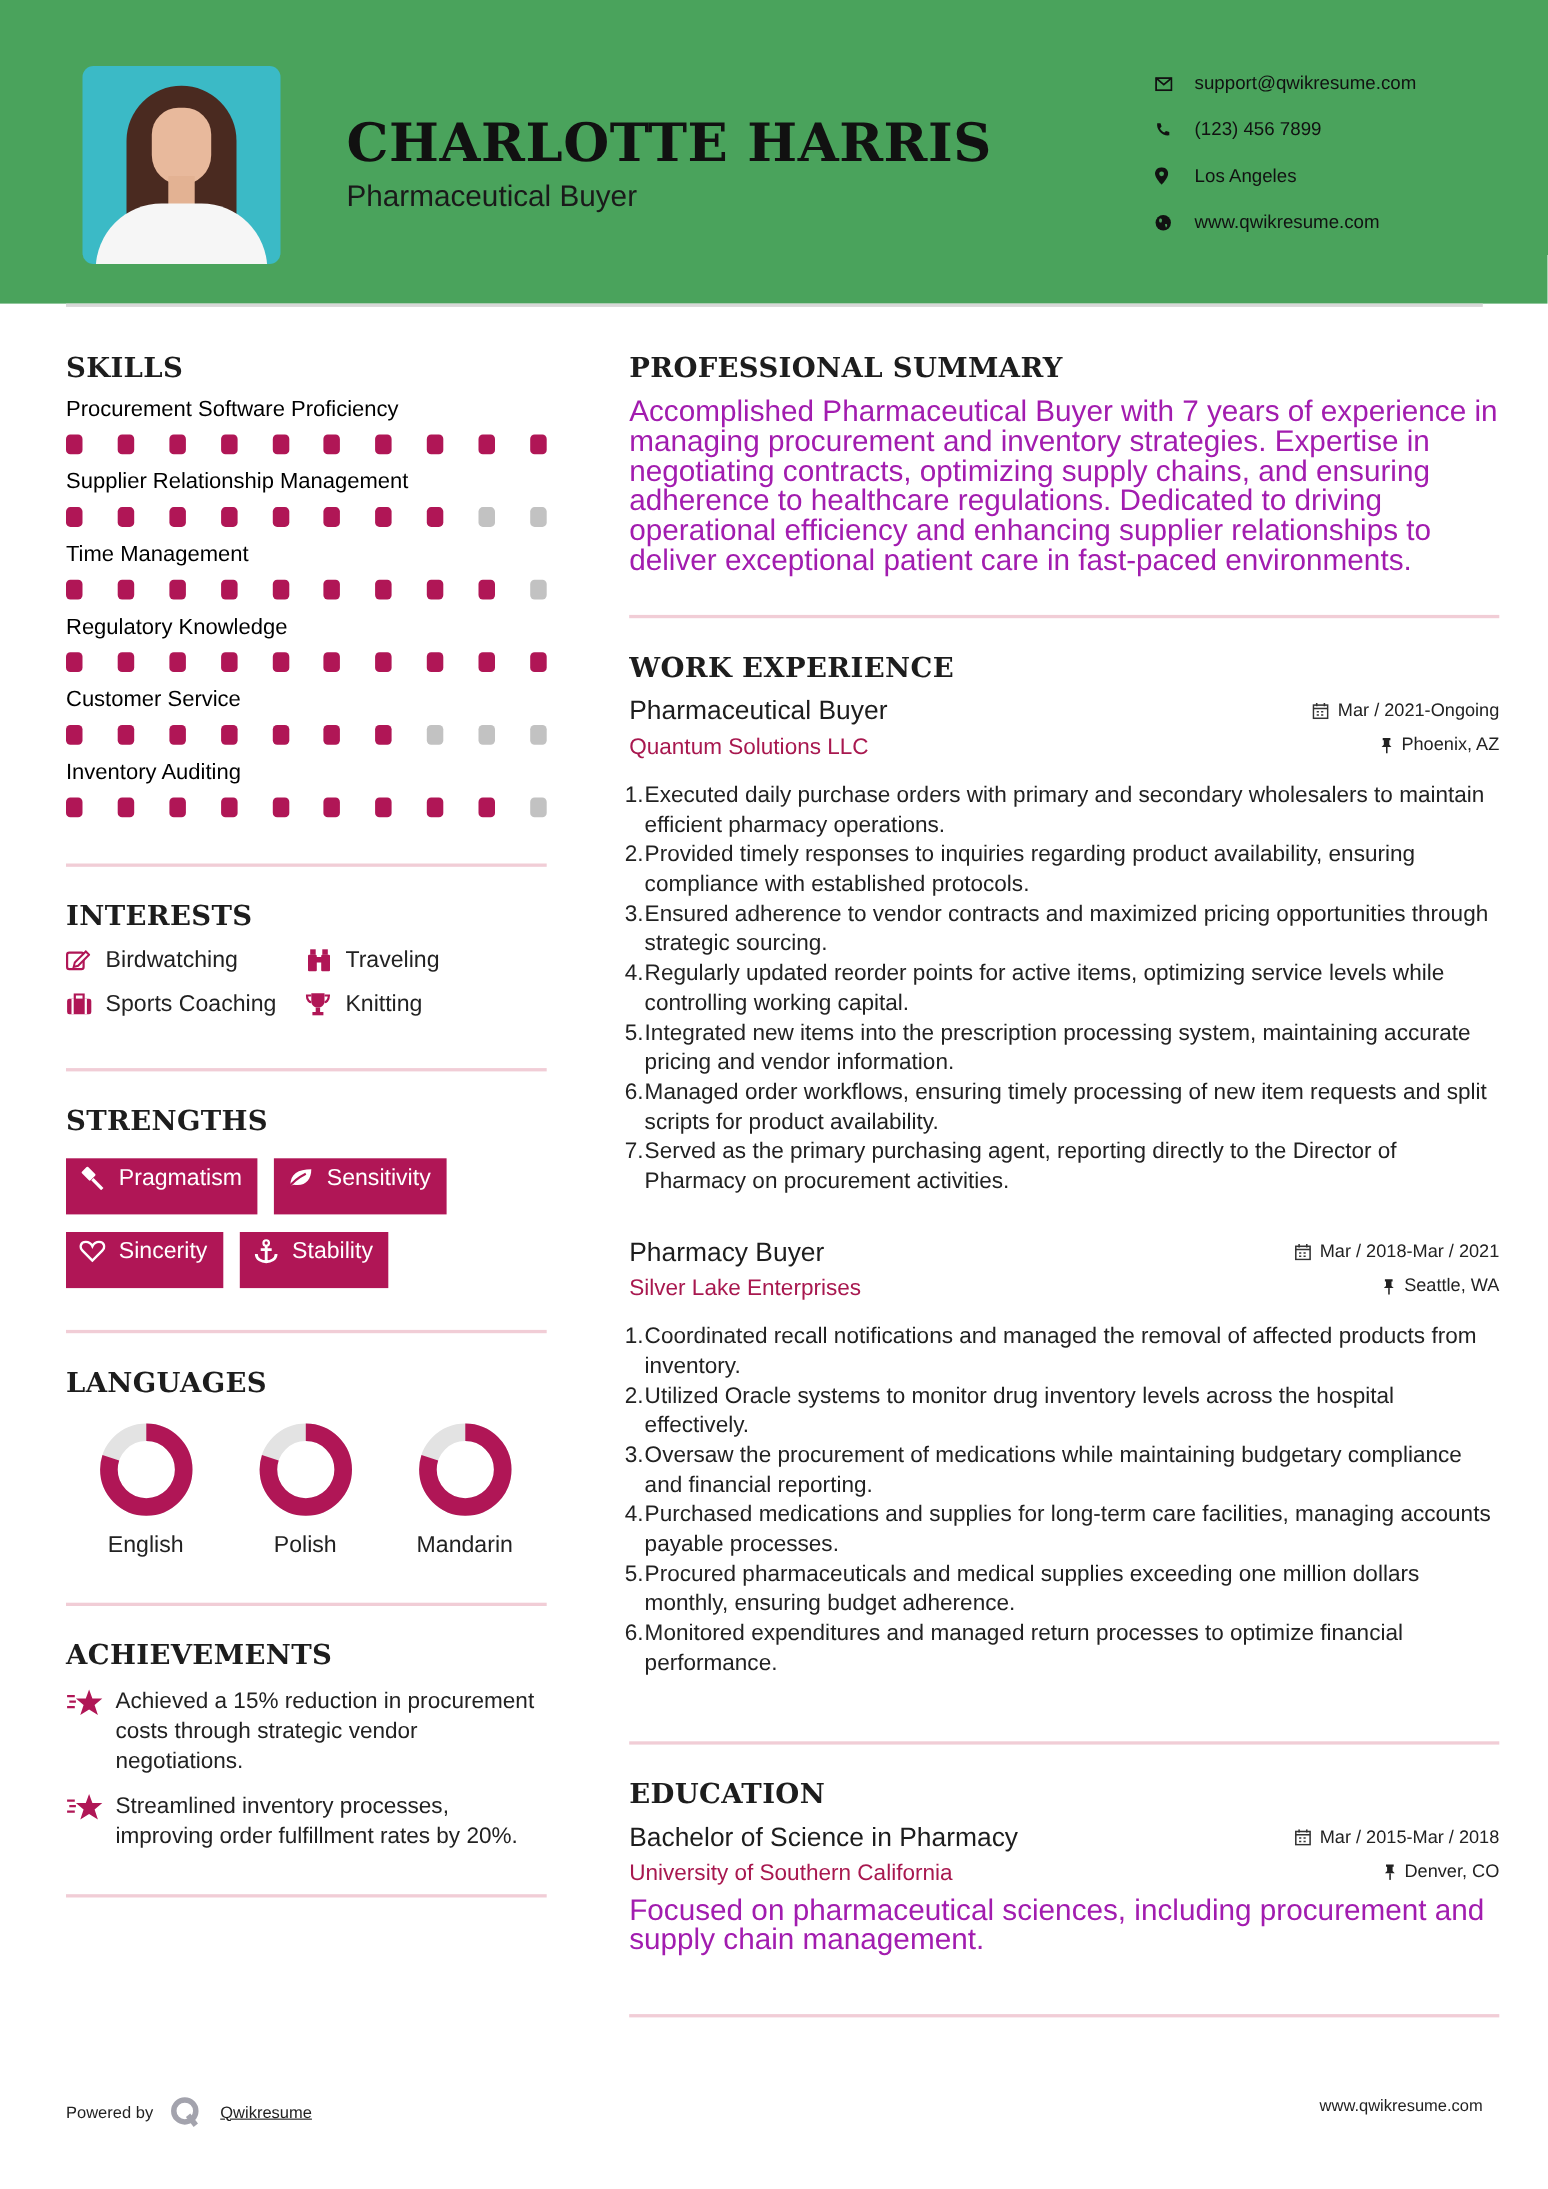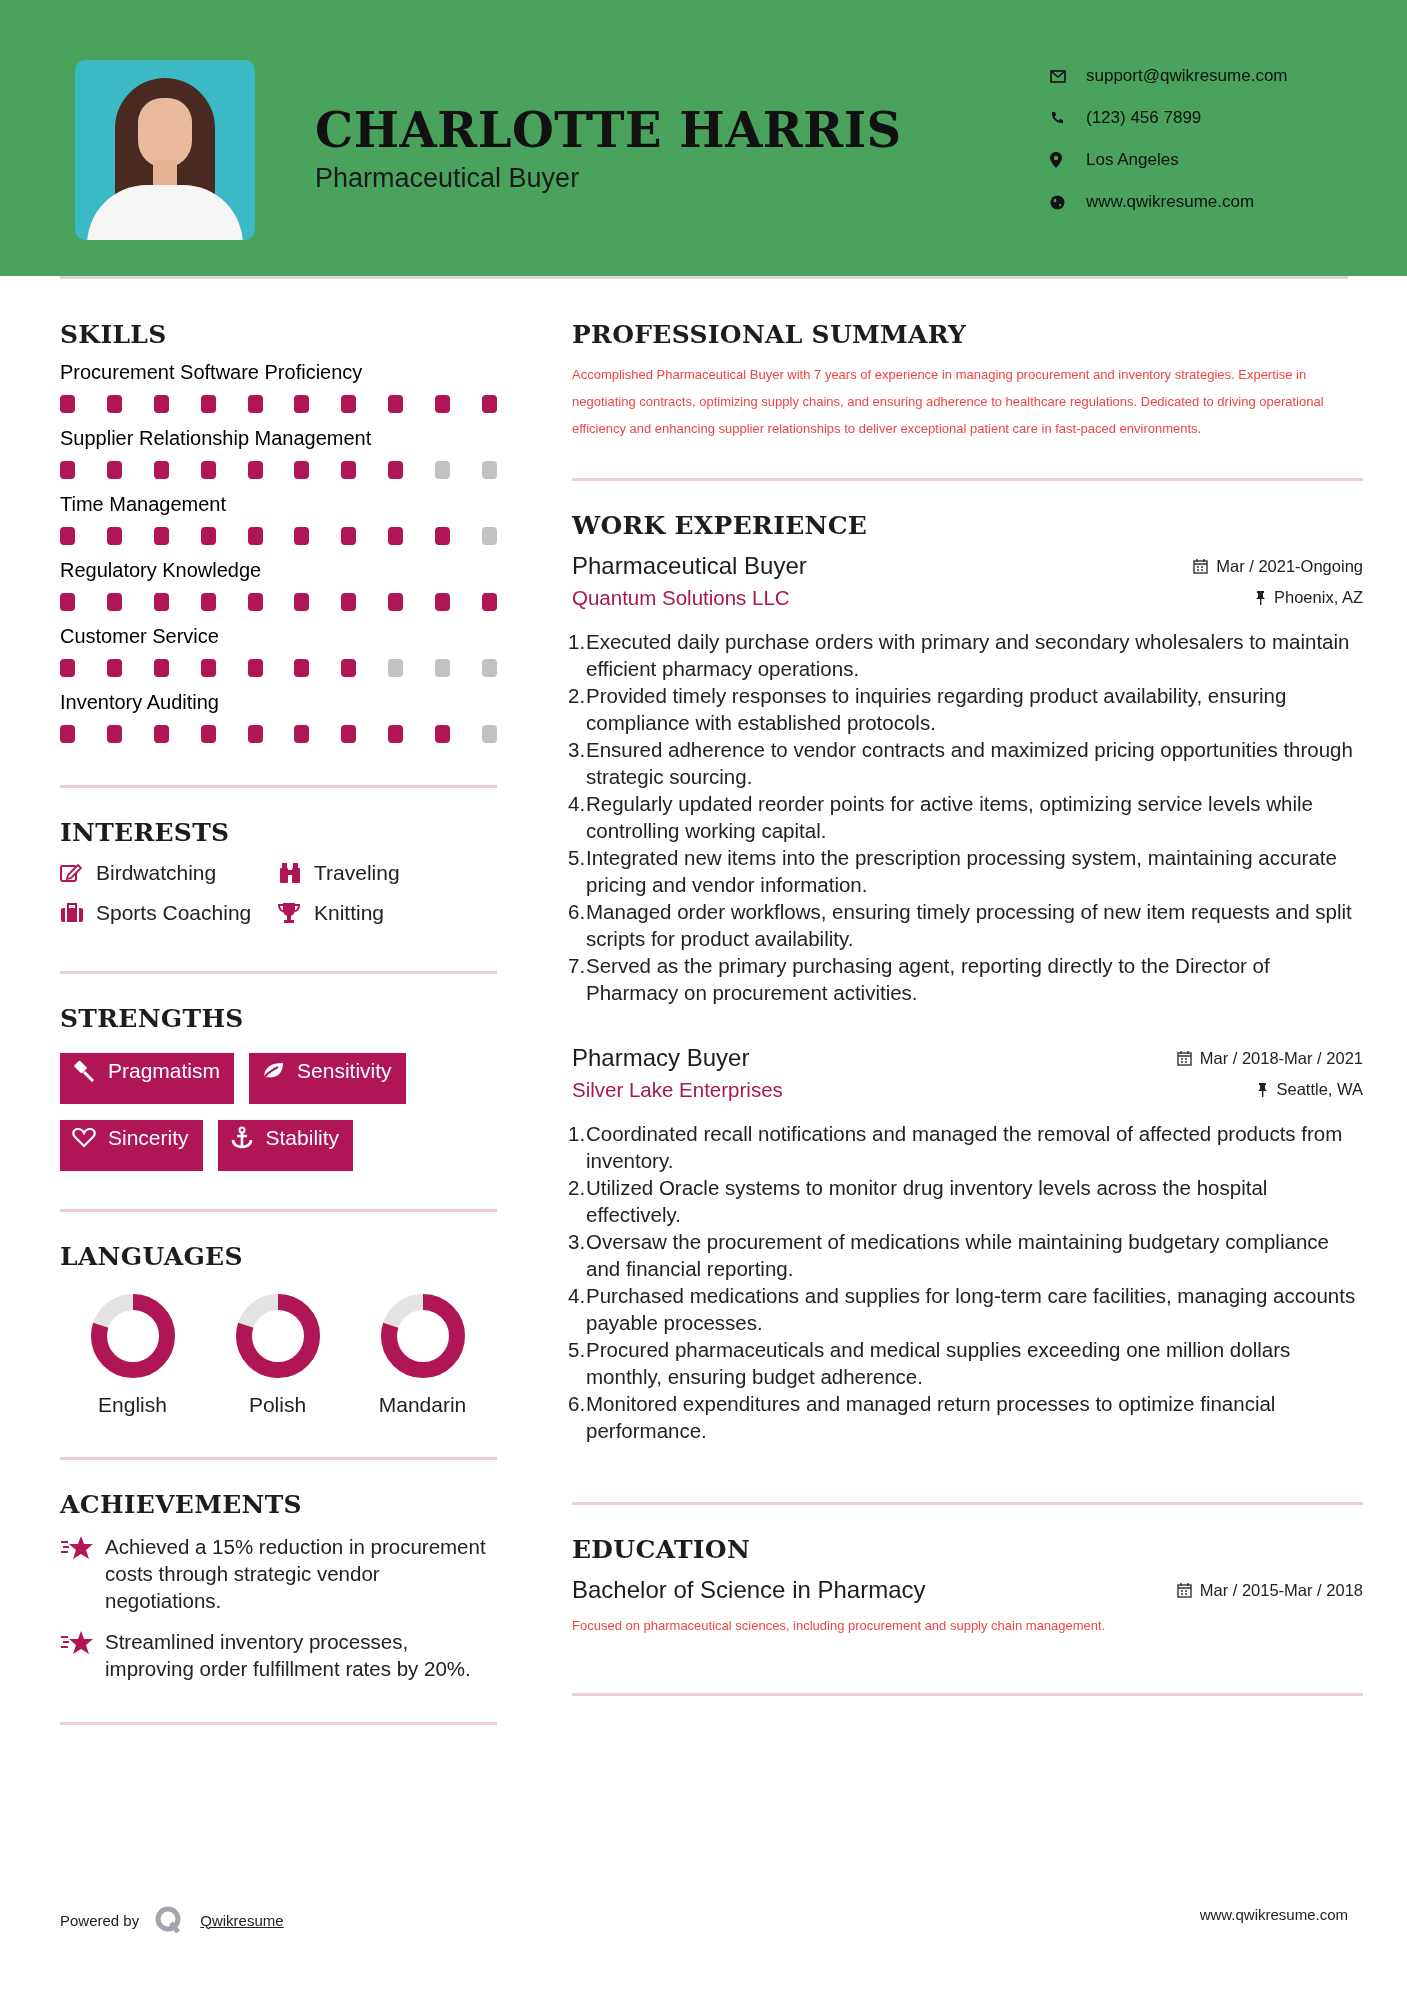--- a/index.html
+++ b/index.html
@@ -40,21 +40,21 @@
   .badge .ic { margin-right: 12px; display: inline-flex; }
 
   .langs { display: flex; margin-top: 22px; }
   .lang { width: 145px; display: flex; flex-direction: column; align-items: center; }
   .lang-label { font-size: 21px; color: #222; margin-top: 14px; }
 
   .ach { display: flex; margin-top: 14px; }
   .ach .ic { width: 45px; padding-top: 2px; flex-shrink: 0; }
   .ach-text { font-size: 20.5px; line-height: 27px; color: #222; }
 
-  .summary { font-size: 13px; line-height: 27px; color: #ef4444; margin-top: 12px; }
+  .summary { font-size: 27px; line-height: 27px; color: #a21caf; margin-top: 12px; }
 
   .job-head { display: flex; justify-content: space-between; align-items: baseline; }
   .job-title { font-size: 24px; color: #1d1d1d; }
   .job-meta { font-size: 16.5px; color: #222; display: inline-flex; align-items: center; }
   .job-meta .ic { margin-right: 8px; display: inline-flex; }
   .company { font-size: 20.5px; color: #a8184f; }
   .bullets { list-style: none; margin-top: 18px; }
   .bullets li { display: flex; font-size: 20.5px; line-height: 27px; color: #222; }
   .bullets li .num { width: 18px; flex-shrink: 0; margin-left: -4px; }
 
@@ -484,20 +484,32 @@
       <span class="job-meta">
         <span class="ic">
           <svg width="15" height="15" viewBox="0 0 15 15">
               <rect x="1" y="2" width="13" height="12" fill="none" stroke="#333" stroke-width="1.4"></rect>
               <path d="M1 5 H14 M4 0 V3 M11 0 V3 M4 8 H6 M8 8 H10 M4 11 H6 M8 11 H10" stroke="#333" stroke-width="1.4"></path>
             </svg>
         </span>
         <span>Mar / 2015-Mar / 2018</span>
       </span>
     </div>
+    <div class="job-head" style="margin-top:6px;">
+      <span class="company">University of Southern California</span>
+      <span class="job-meta">
+        <span class="ic">
+          <svg width="11" height="15" viewBox="0 0 11 15">
+              <path d="M2 1 H9 V3 H8 V7 L10 9 H1 L3 7 V3 H2 Z" fill="#222"></path>
+              <rect x="5" y="9" width="1.4" height="6" fill="#222"></rect>
+            </svg>
+        </span>
+        <span>Denver, CO</span>
+      </span>
+    </div>
     <p class="summary" style="margin-top:8px;">Focused on pharmaceutical sciences, including procurement and supply chain management.</p>
   </section>
 
   <div class="divider" style="margin-top:54px;"></div>
 </div>
 
 <div class="footer-left">
   <span>Powered by</span>
   <span class="q-logo">
     <svg width="30" height="30" viewBox="0 0 30 30">

